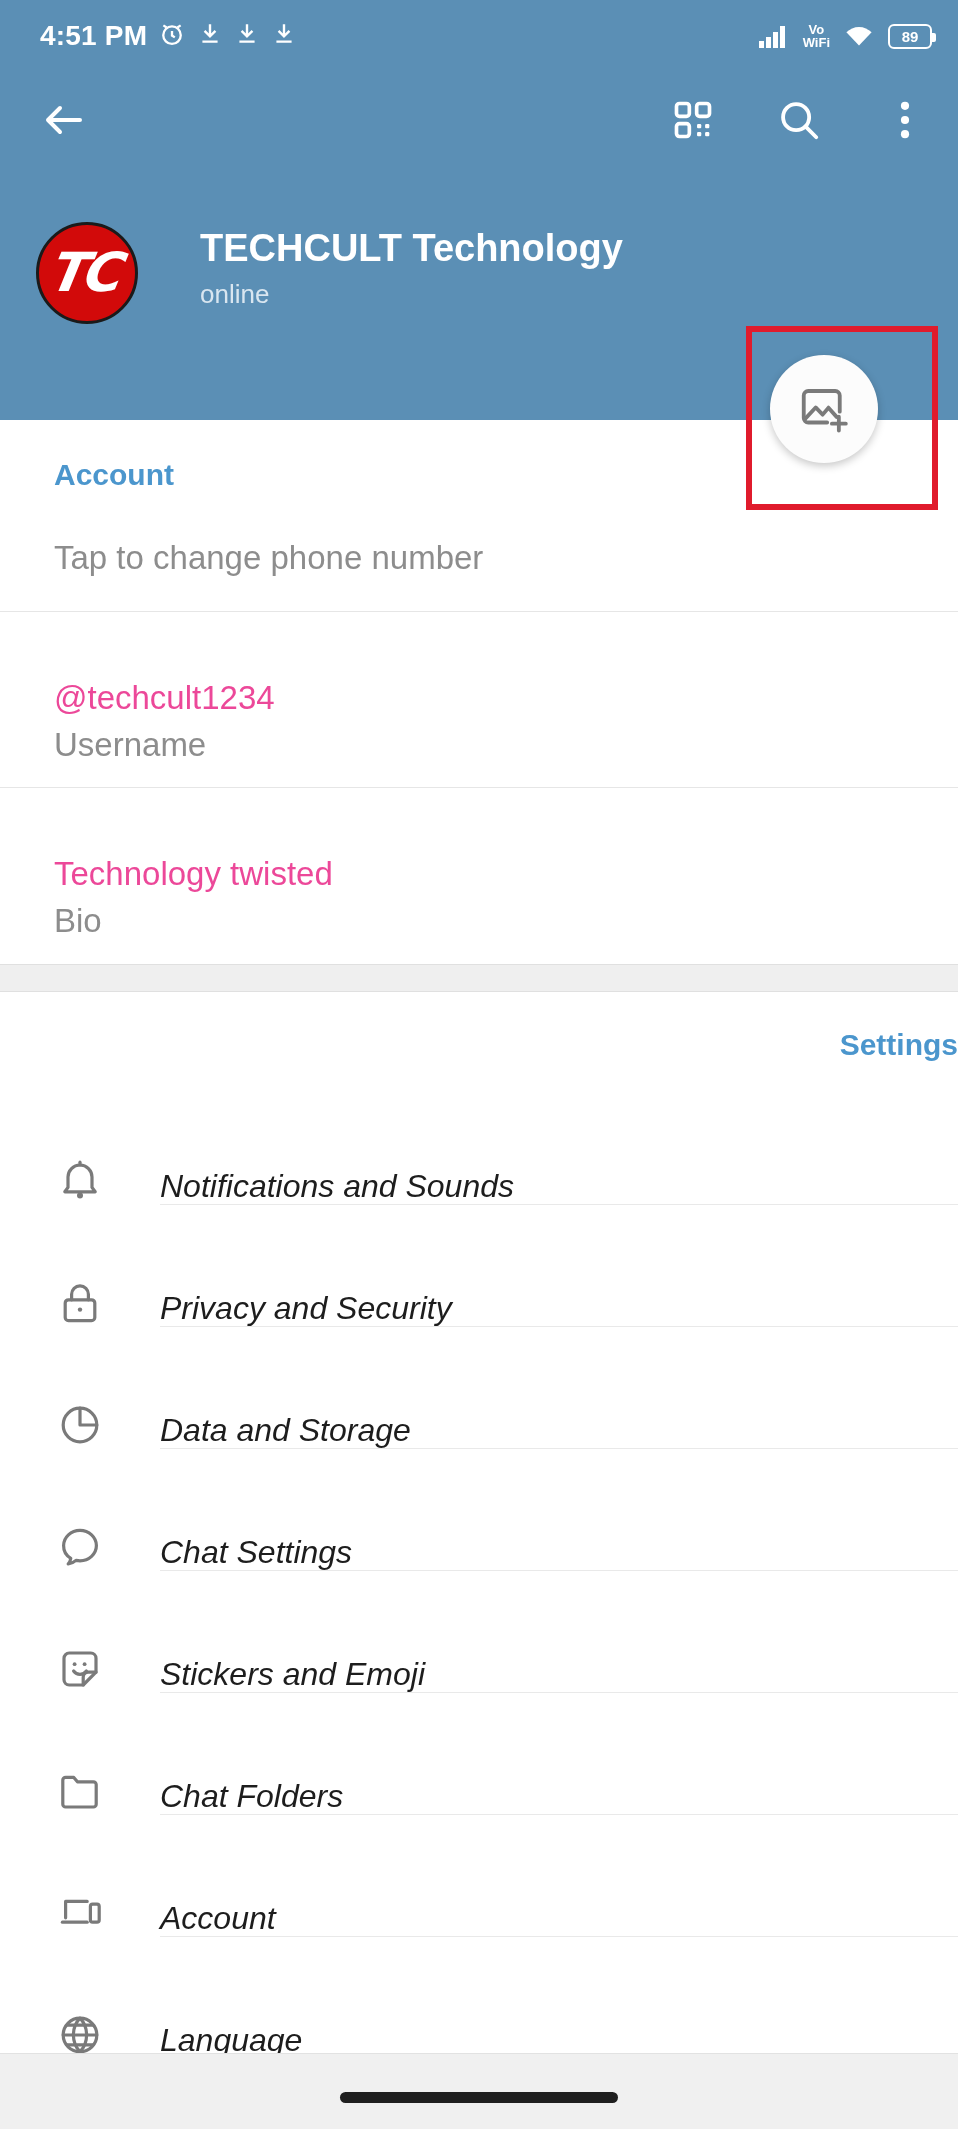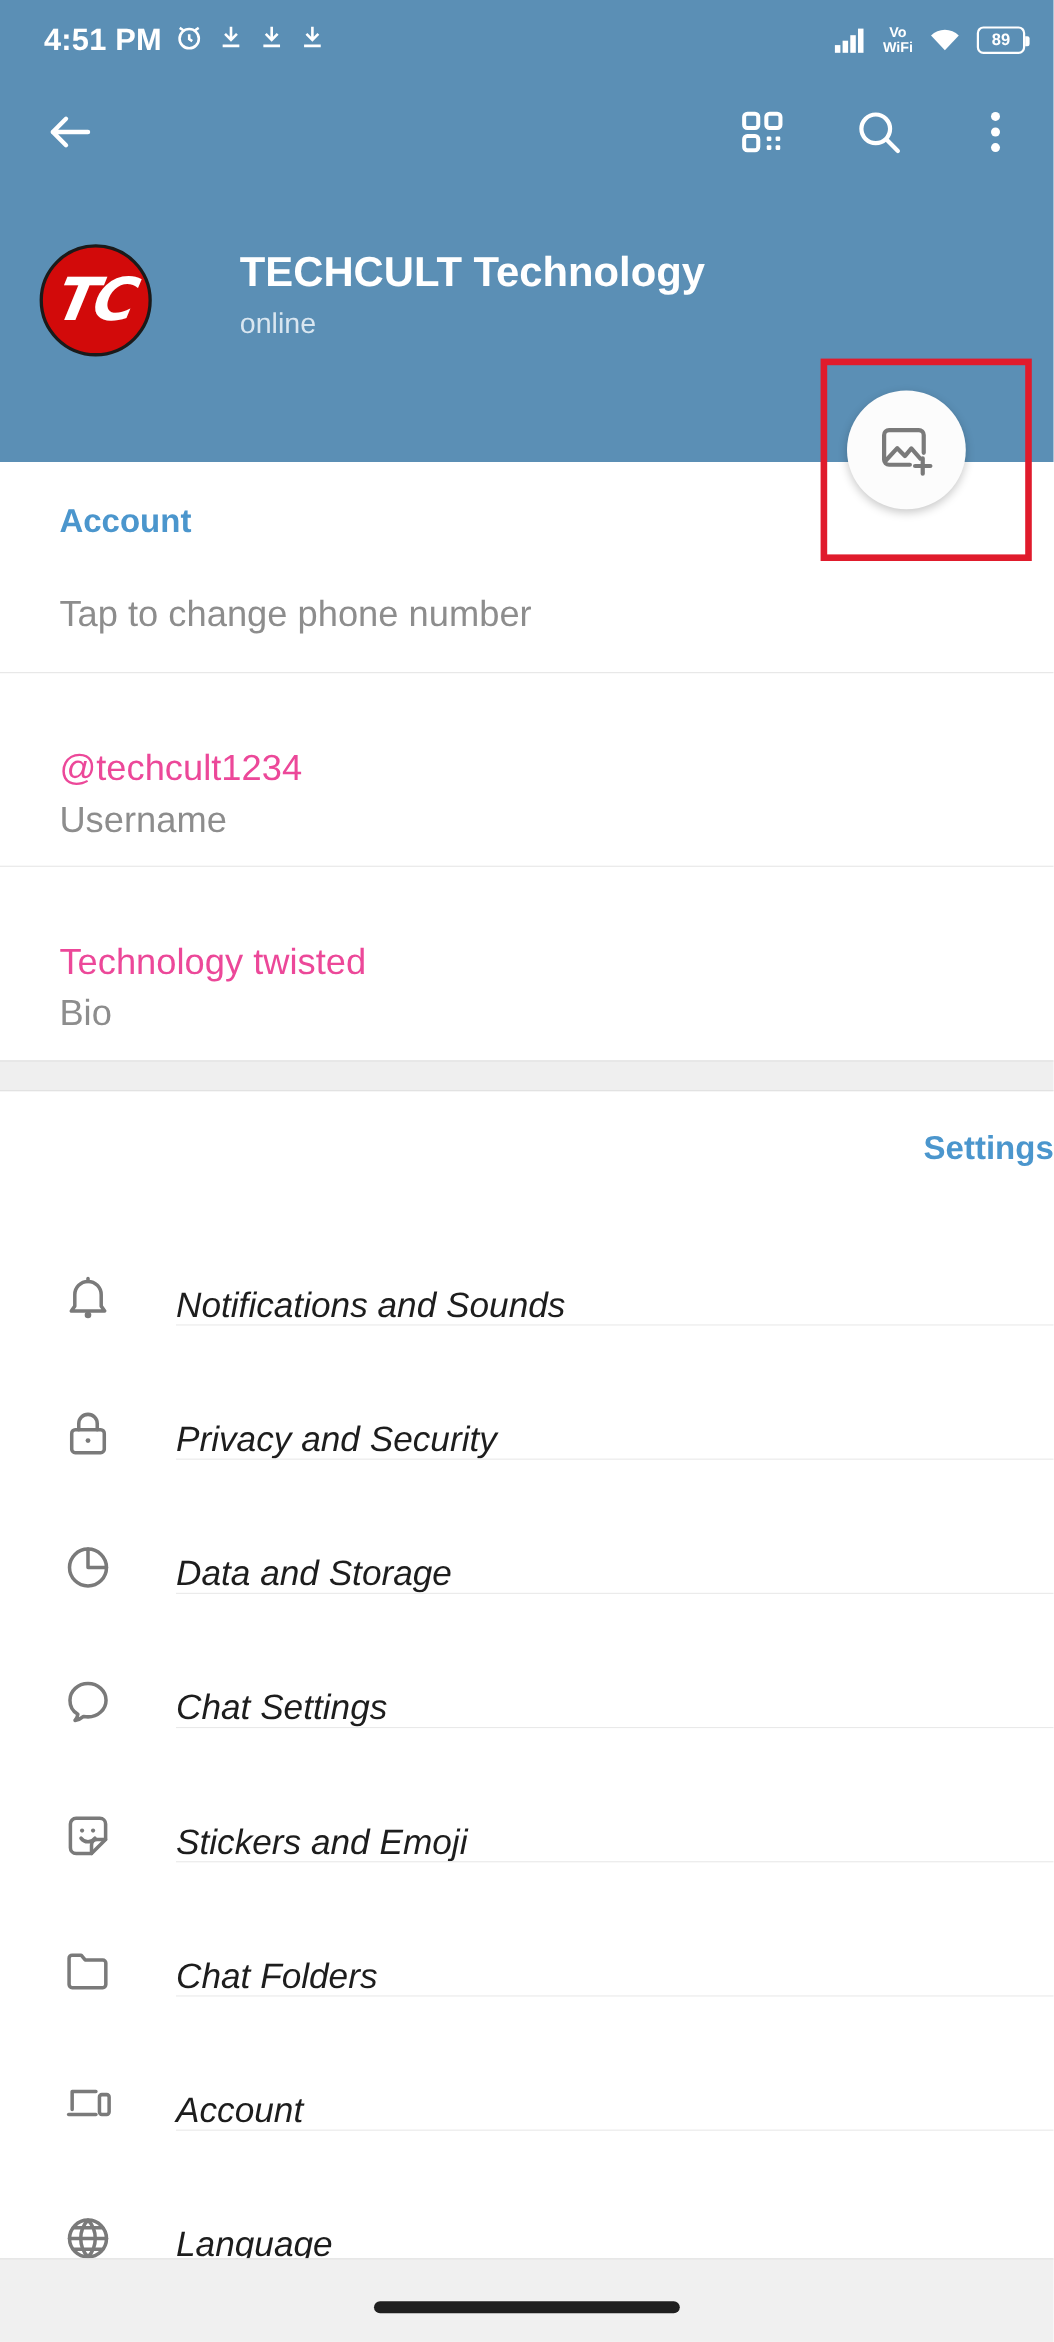--- a/index.html
+++ b/index.html
@@ -146,21 +146,21 @@
     transform: translate(-50%, -50%) skewX(-12deg);
     font-family: "DejaVu Sans", sans-serif;
     font-weight: bold;
     font-style: italic;
     font-size: 54px;
     color: #ffffff;
     letter-spacing: -4px;
     line-height: 1;
   }
   .profile-text {
-    margin-left: 80px;
+    margin-left: 62px;
     padding-top: 6px;
   }
   .profile-name {
     font-size: 38px;
     font-weight: bold;
     color: #ffffff;
     line-height: 1.1;
     white-space: nowrap;
   }
   .profile-status {

